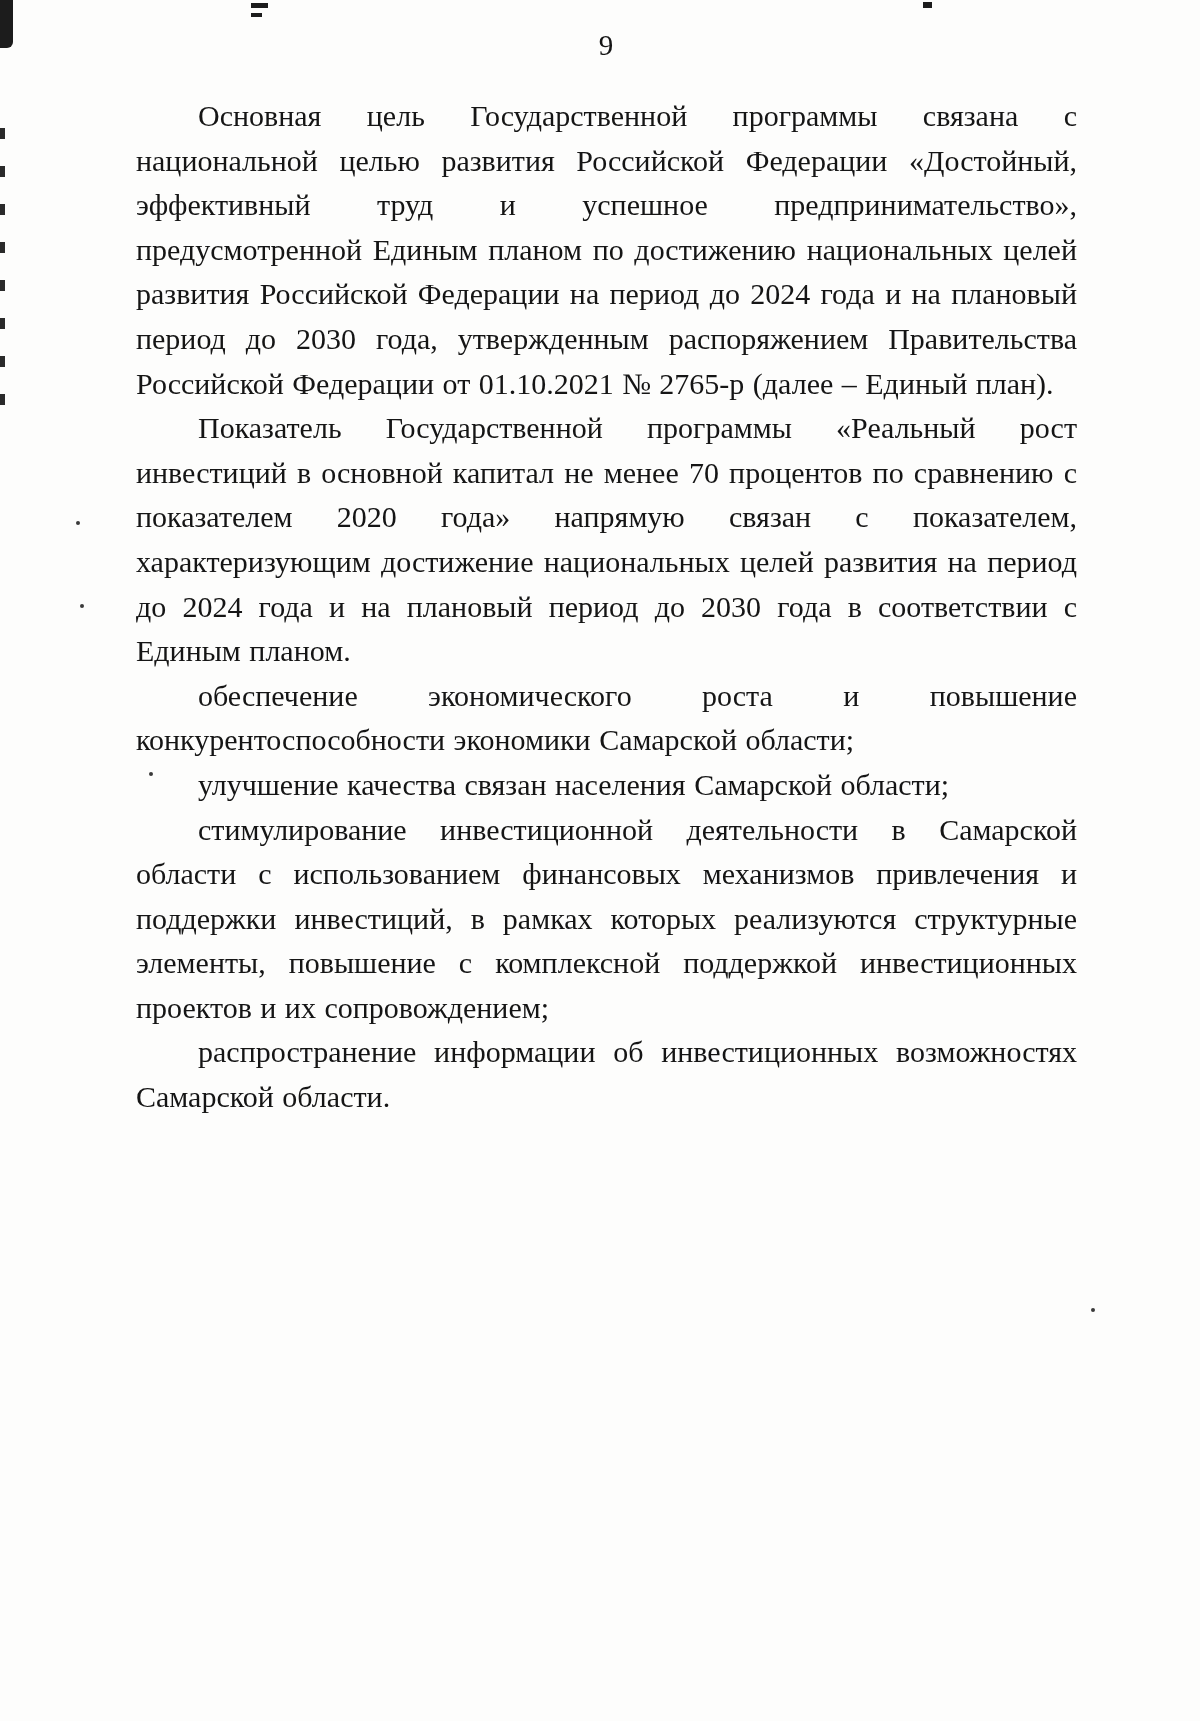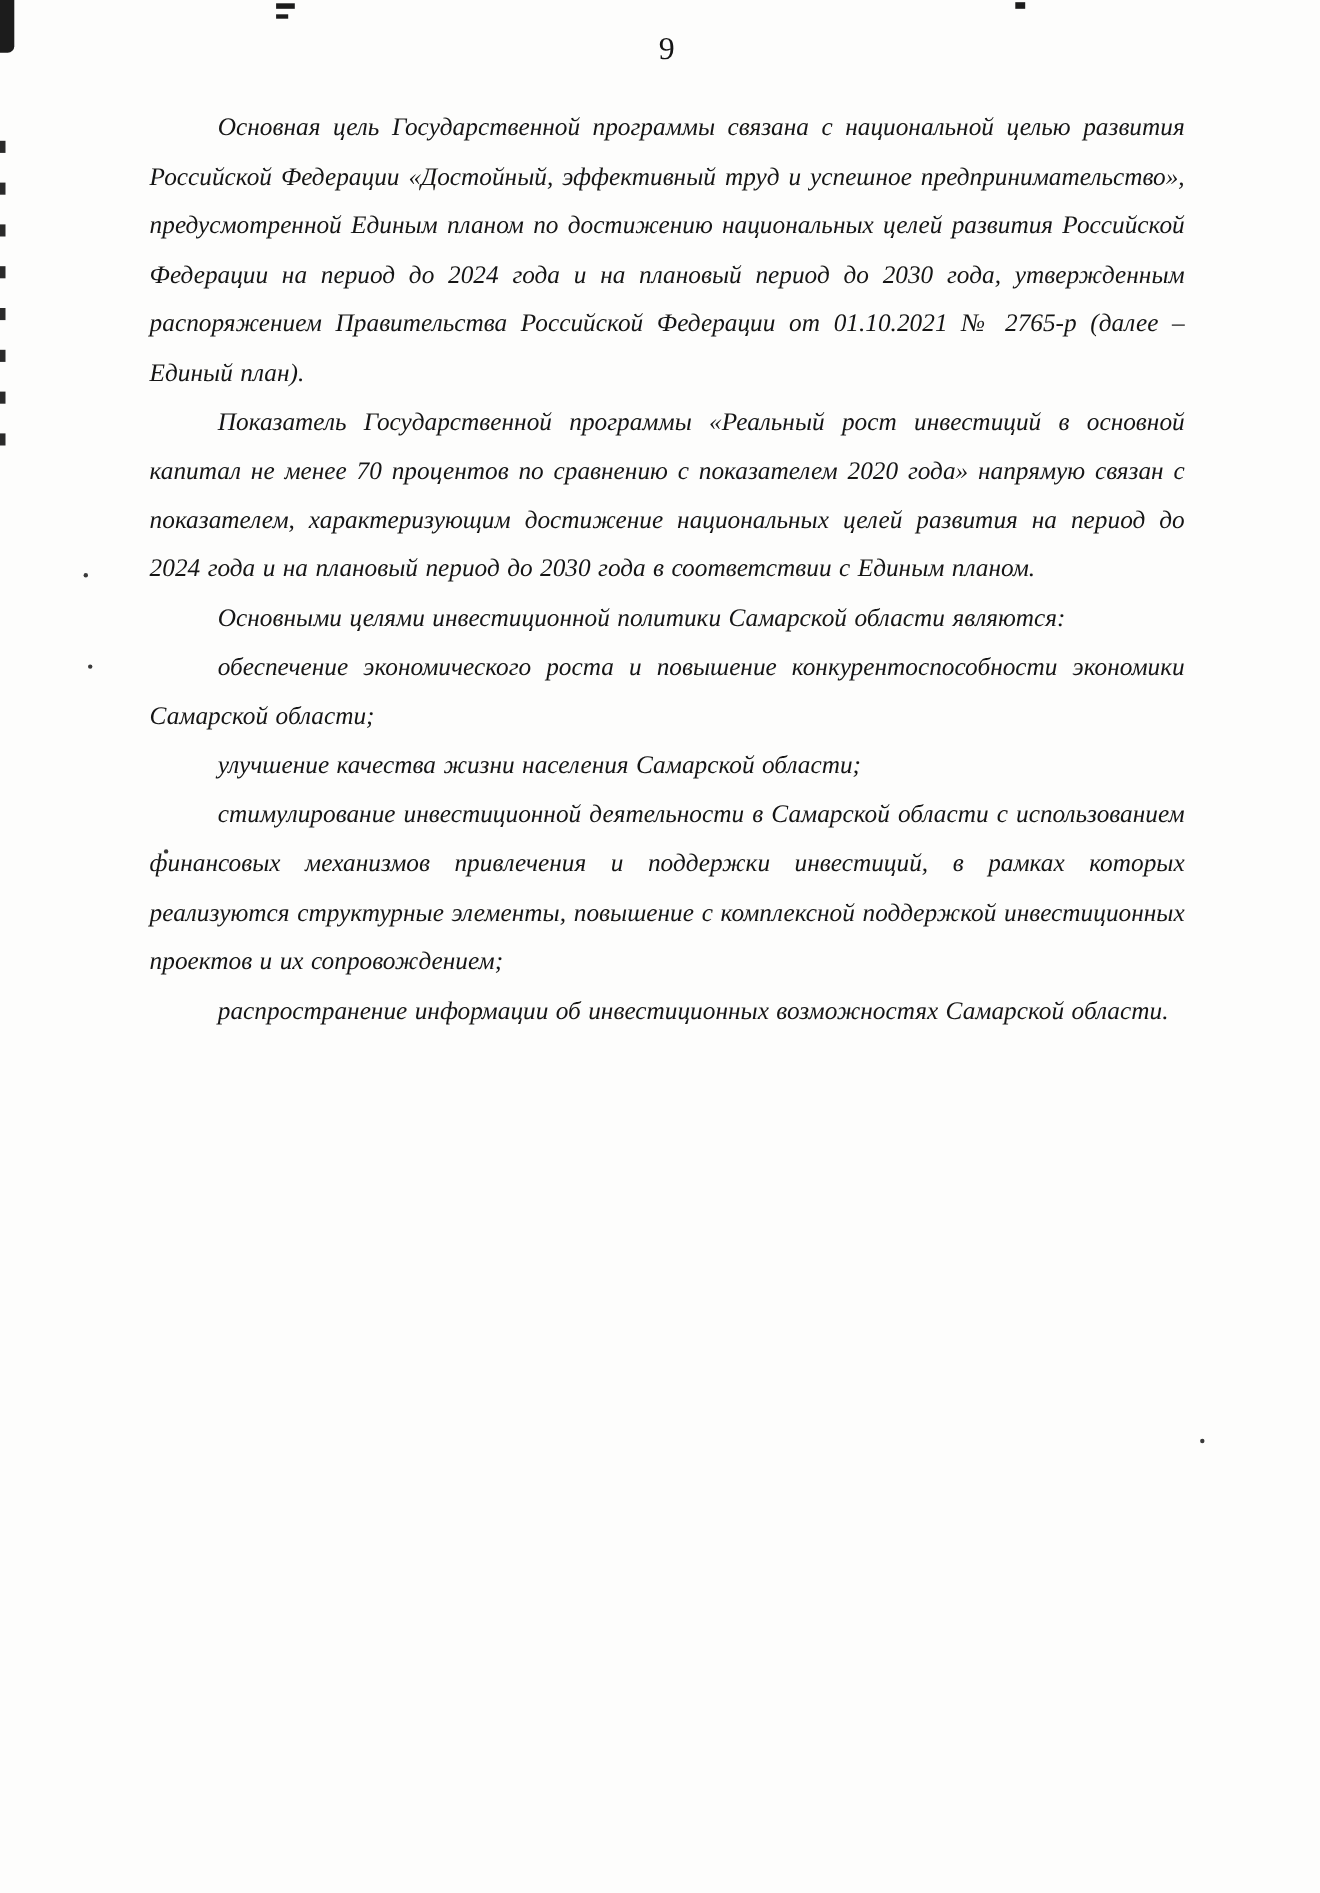--- a/index.html
+++ b/index.html
@@ -27,27 +27,26 @@
     line-height: 34px;
   }
   .content {
     position: absolute;
     top: 94px;
     left: 136px;
     width: 941px;
   }
   .para {
     margin: 0;
-    font-size: 23px;
+    font-size: 30px;
     line-height: 44.6px;
     text-align: justify;
     text-align-last: left;
     text-indent: 62px;
     word-spacing: 1px;
-    font-style: italic;
   }
   
   .artifact {
     position: absolute;
     background: #1c1c1c;
   }
   .corner-blot {
     left: 0;
     top: 0;
     width: 13px;
@@ -98,20 +97,19 @@
   <div class="dot d1"></div>
   <div class="dot d2"></div>
   <div class="dot d3"></div>
   <div class="dot d4"></div>
 
   <div class="page-number">9</div>
 
   <div class="content">
     <p class="para">Основная цель Государственной программы связана с национальной целью развития Российской Федерации «Достойный, эффективный труд и успешное предпринимательство», предусмотренной Единым планом по достижению национальных целей развития Российской Федерации на период до 2024 года и на плановый период до 2030 года, утвержденным распоряжением Правительства Российской Федерации от 01.10.2021 № 2765-р (далее – Единый план).</p>
     <p class="para">Показатель Государственной программы «Реальный рост инвестиций в основной капитал не менее 70 процентов по сравнению с показателем 2020 года» напрямую связан с показателем, характеризующим достижение национальных целей развития на период до 2024 года и на плановый период до 2030 года в соответствии с Единым планом.</p>
-    <p class="para">Основными целями инвестиционной политики Самарской области являются:</p>
     <p class="para">обеспечение экономического роста и повышение конкурентоспособности экономики Самарской области;</p>
-    <p class="para">улучшение качества жизни населения Самарской области;</p>
+    <p class="para">улучшение качества связан населения Самарской области;</p>
     <p class="para">стимулирование инвестиционной деятельности в Самарской области с использованием финансовых механизмов привлечения и поддержки инвестиций, в рамках которых реализуются структурные элементы, повышение с комплексной поддержкой инвестиционных проектов и их сопровождением;</p>
     <p class="para">распространение информации об инвестиционных возможностях Самарской области.</p>
   </div>
 
 </div>
 
 </body></html>

